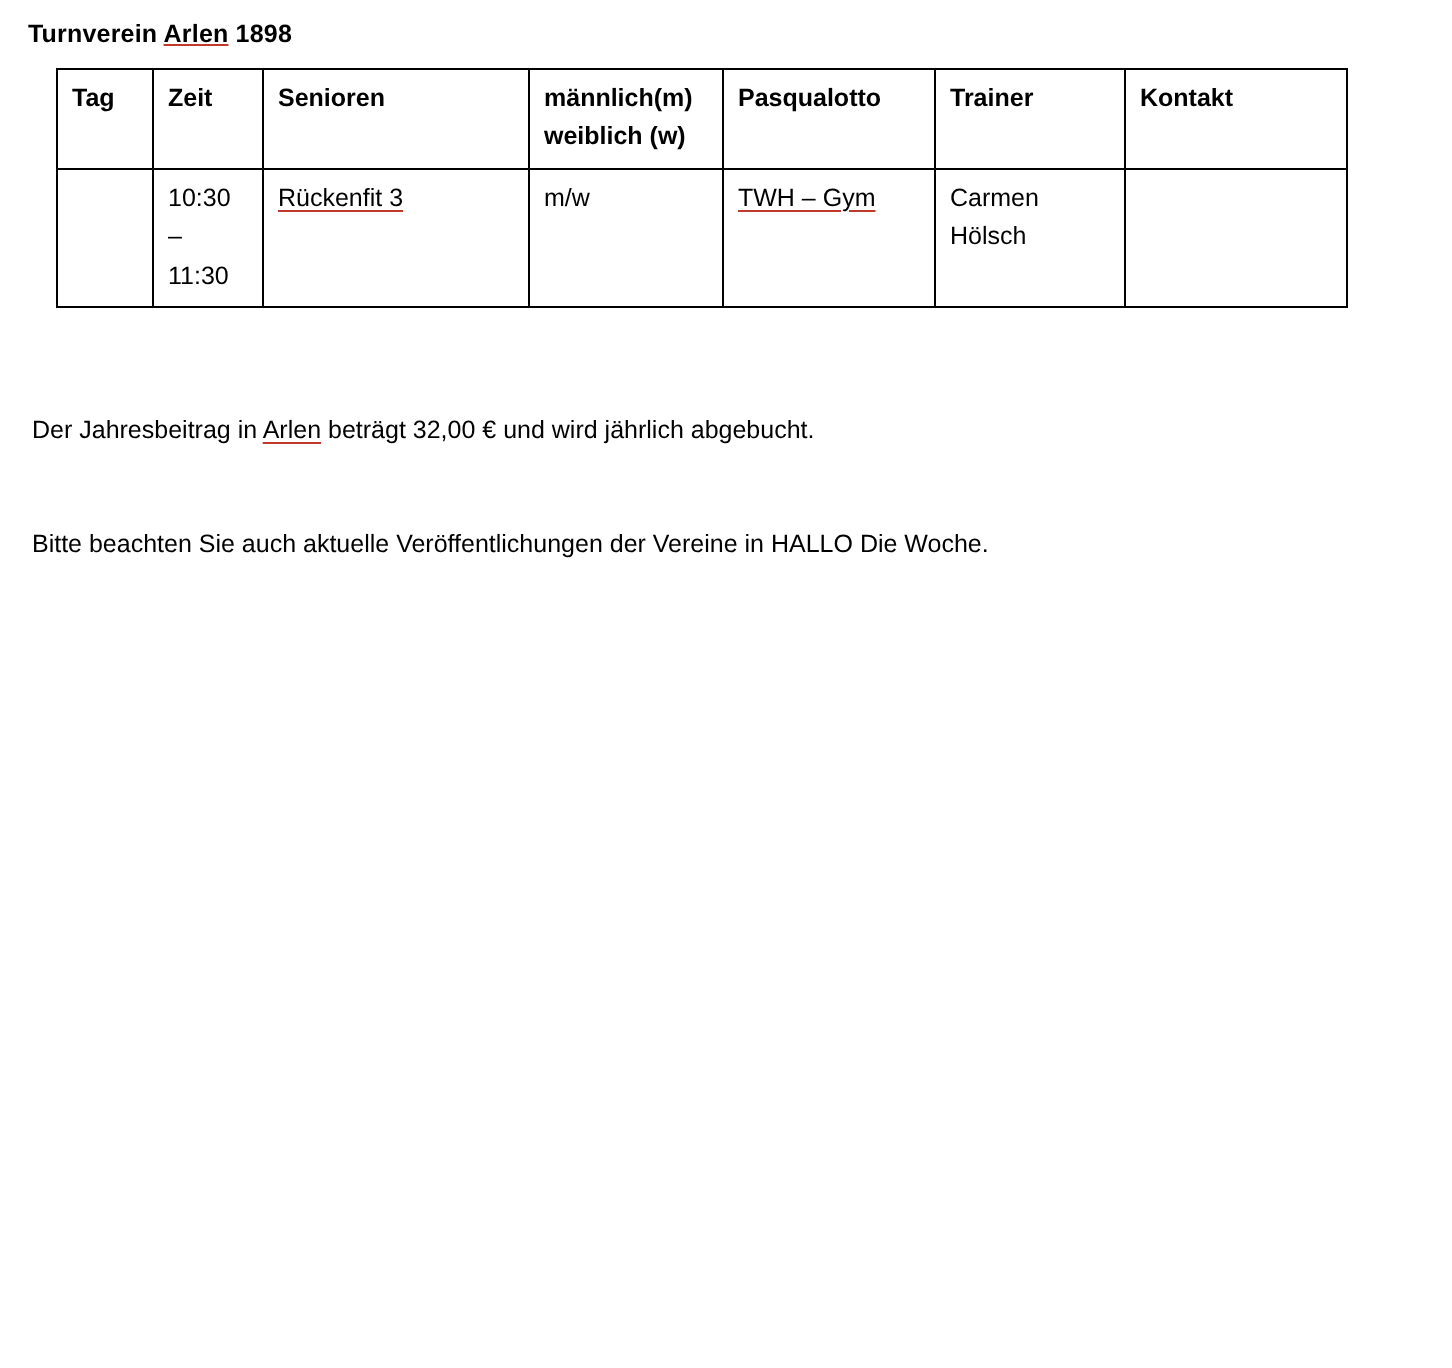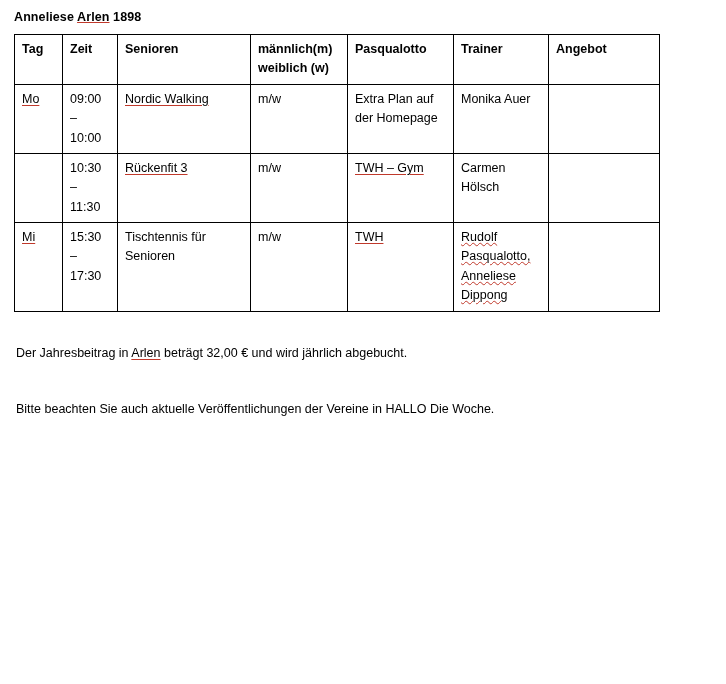--- a/index.html
+++ b/index.html
@@ -30,21 +30,21 @@
   .doc-title .underline-word {
     text-decoration: underline;
     text-decoration-color: #c0392b;
     text-decoration-style: solid;
     text-decoration-thickness: 1px;
   }
   table.schedule {
     border-collapse: collapse;
     width: 645px;
     table-layout: fixed;
-    margin-left: 2px;
+    margin-left: 16px;
   }
   table.schedule th,
   table.schedule td {
     border: 1px solid #000000;
     vertical-align: top;
     padding: 5px 6px 5px 7px;
     font-size: 12.5px;
     line-height: 1.55;
     font-weight: normal;
     text-align: left;
@@ -78,91 +78,69 @@
     text-underline-offset: 1px;
   }
   td.center-text {
     text-align: center;
   }
   .para {
     font-size: 12.5px;
     line-height: 1.5;
     margin-left: 4px;
   }
-  .para-1 { margin-top: 32px; }
+  .para-1 { margin-top: 52px; }
   .para-2 { margin-top: 38px; }
 </style>
 </head>
 <body>
 
 <div class="page">
 
-  <div class="doc-title"><span>Anneliese </span><span class="underline-word">Arlen</span><span> 1898</span></div>
+  <div class="doc-title"><span>Turnverein </span><span class="underline-word">Arlen</span><span> 1898</span></div>
 
   <table class="schedule">
     <colgroup>
       <col class="col-tag">
         <col class="col-zeit">
         <col class="col-ang">
         <col class="col-mw">
         <col class="col-ort">
         <col class="col-trainer">
         <col class="col-kontakt">
     </colgroup>
     <thead>
       <tr>
         <th>Tag</th>
         <th>Zeit</th>
         <th>Senioren</th>
         <th>männlich(m) weiblich (w)</th>
         <th>Pasqualotto</th>
         <th>Trainer</th>
-        <th>Angebot</th>
+        <th>Kontakt</th>
       </tr>
     </thead>
     <tbody>
 
-      <tr>
-        <td class="red-underline-cell"><span class="red-underline">Mo</span></td>
-        <td class="time-block">09:00
-–
-10:00</td>
-        <td><span class="red-underline">Nordic Walking</span></td>
-        <td>m/w</td>
-        <td class="center-text">Extra Plan auf der Homepage</td>
-        <td>Monika Auer</td>
-        <td></td>
-      </tr>
 
 
 
       <tr>
         <td></td>
         <td class="time-block">10:30
 –
 11:30</td>
         <td><span class="red-underline">Rückenfit 3</span></td>
         <td>m/w</td>
         <td><span class="red-underline">TWH – Gym</span></td>
         <td>Carmen Hölsch</td>
         <td></td>
       </tr>
 
 
-      <tr>
-        <td><span class="red-underline">Mi</span></td>
-        <td class="time-block">15:30
-–
-17:30</td>
-        <td>Tischtennis für Senioren</td>
-        <td>m/w</td>
-        <td><span class="red-underline">TWH</span></td>
-        <td><span class="red-wavy">Rudolf Pasqualotto, Anneliese Dippong</span></td>
-        <td></td>
-      </tr>
 
     </tbody>
   </table>
 
   <p class="para para-1"><span>Der Jahresbeitrag in </span><span class="red-underline">Arlen</span><span> beträgt 32,00 € und wird jährlich abgebucht.</span></p>
 
   <p class="para para-2">Bitte beachten Sie auch aktuelle Veröffentlichungen der Vereine in HALLO Die Woche.</p>
 
 </div>
 

